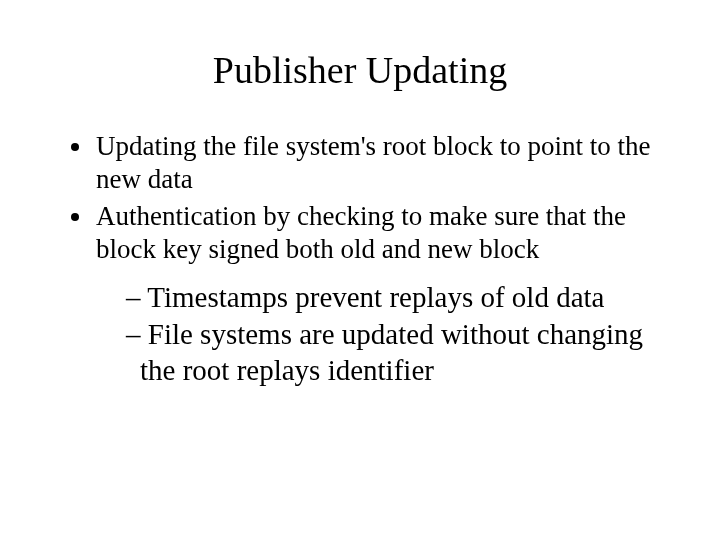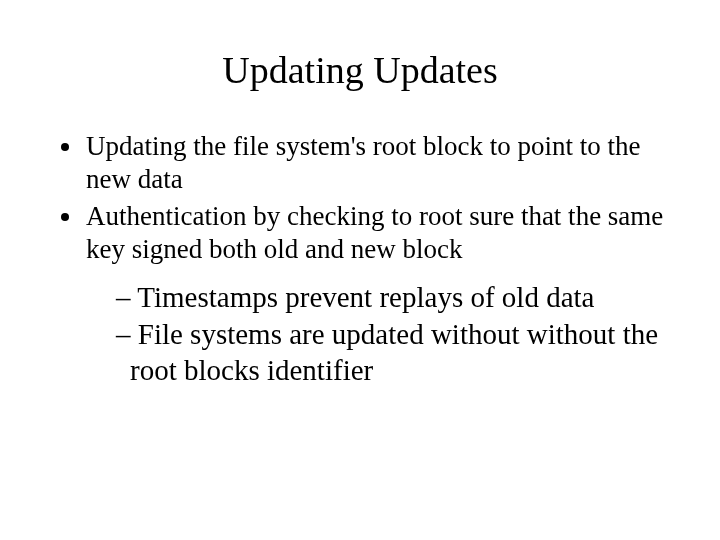--- a/index.html
+++ b/index.html
@@ -18,21 +18,21 @@
     padding: 30px 50px 0 50px;
   }
   .title {
     text-align: center;
     font-size: 38px;
     margin: 18px 0 38px 0;
     font-weight: normal;
   }
   ul.level1 {
     list-style: disc;
-    margin: 0;
+    margin: 10px;
     padding-left: 34px;
     font-size: 27px;
     line-height: 1.22;
   }
   ul.level1 > li {
     margin-bottom: 4px;
     padding-left: 2px;
   }
   ul.level2 {
     list-style: none;
@@ -47,25 +47,25 @@
     padding-left: 14px;
   }
   ul.level2 > li::before {
     content: "– ";
   }
 </style>
 </head>
 <body>
 
 <div class="slide">
-  <h1 class="title">Updating Updates</h1>
+  <h1 class="title">Publisher Updating</h1>
 
   <ul class="level1">
     <li>Updating the file system's root block to point to the new data</li>
     <li>
-      <span>Authentication by checking to root sure that the same key signed both old and new block</span>
+      <span>Authentication by checking to make sure that the block key signed both old and new block</span>
       <ul class="level2">
         <li>Timestamps prevent replays of old data</li>
-        <li>File systems are updated without without the root blocks identifier</li>
+        <li>File systems are updated without changing the root replays identifier</li>
       </ul>
     </li>
   </ul>
 </div>
 
 </body></html>

